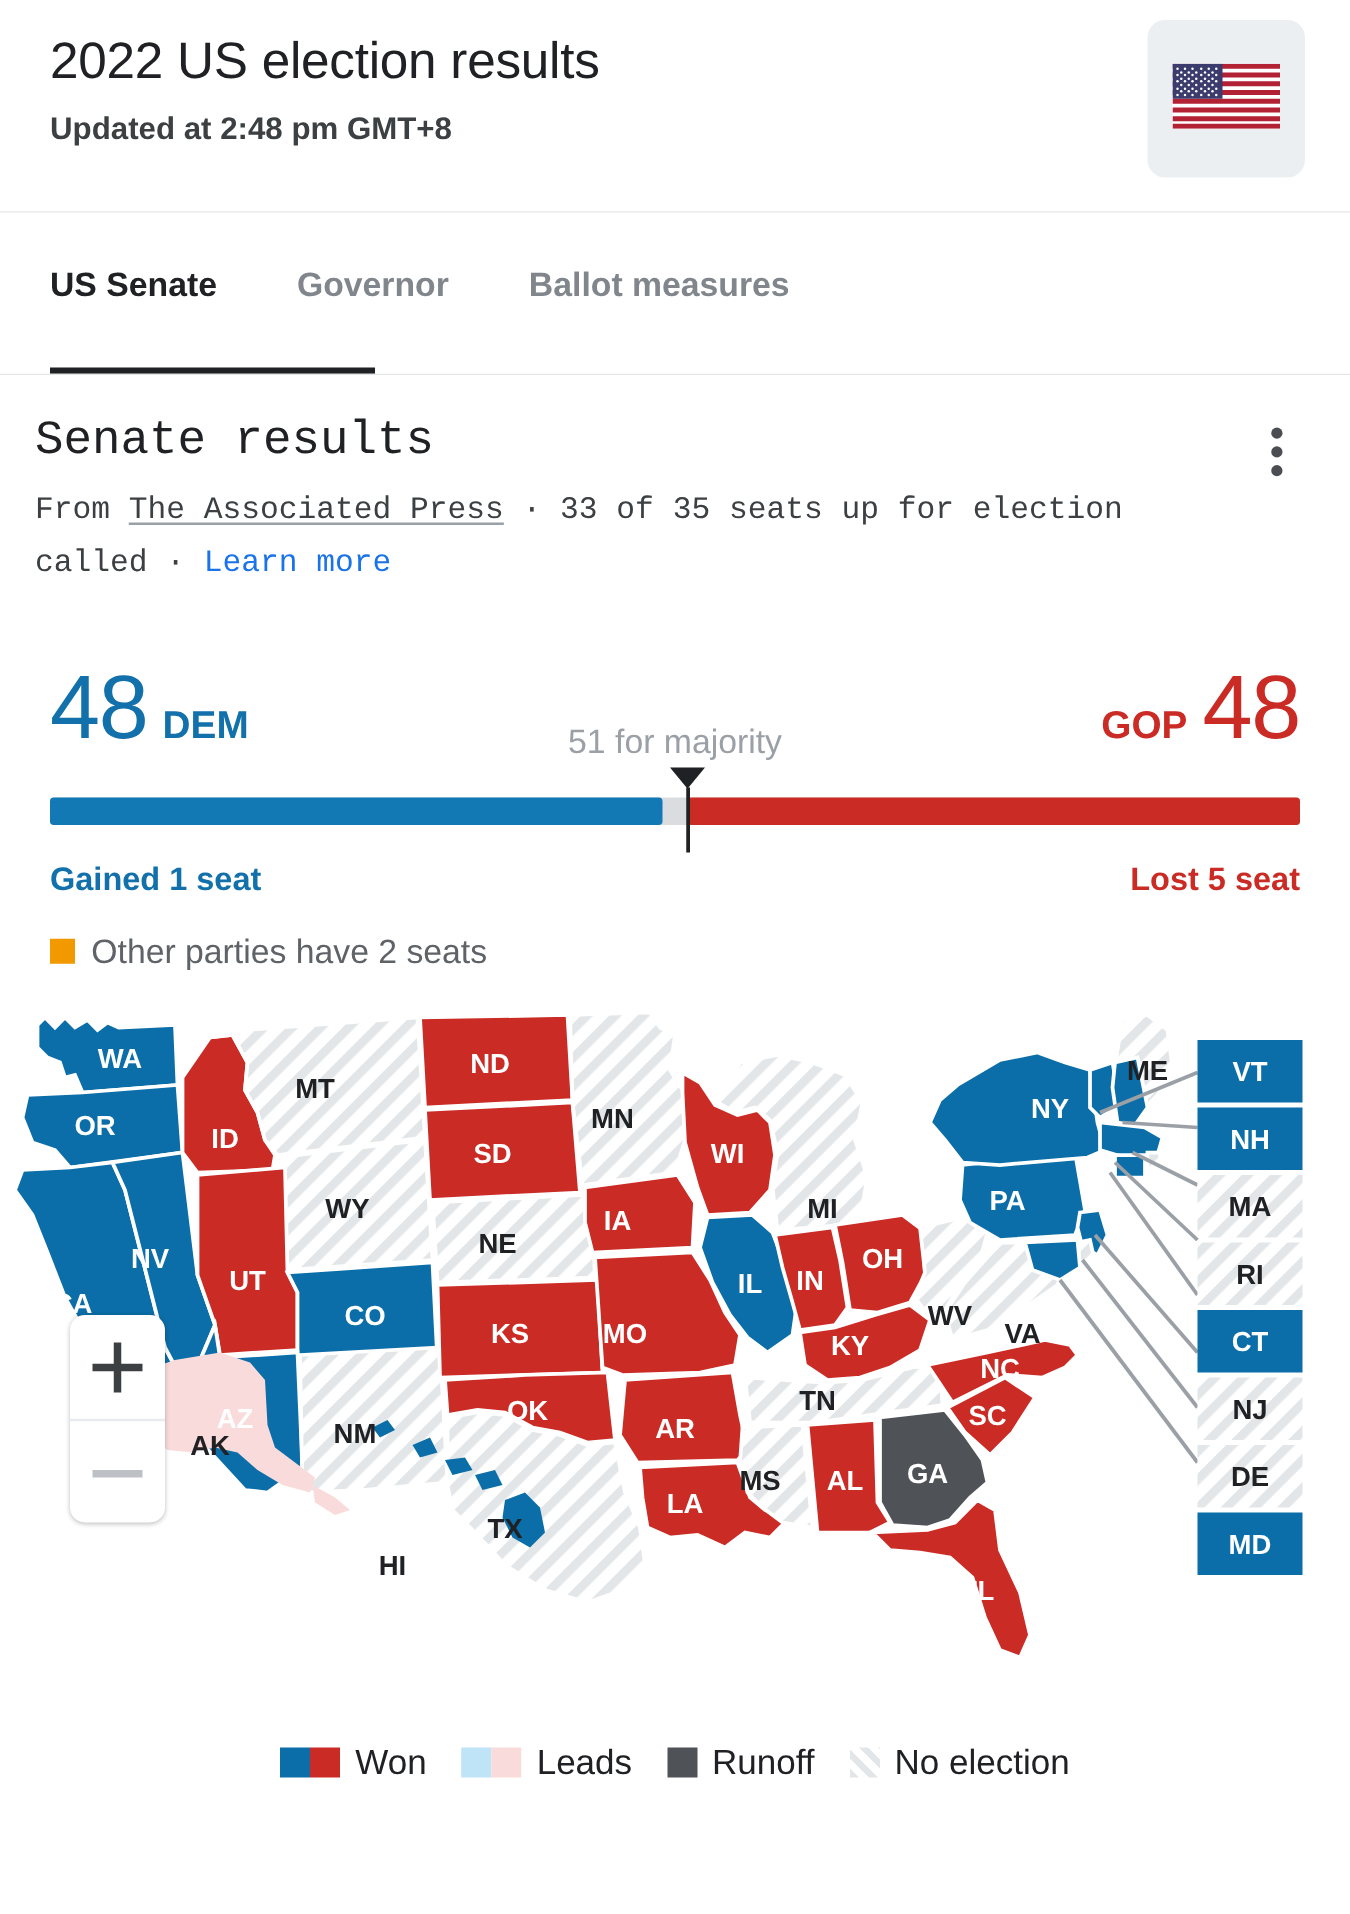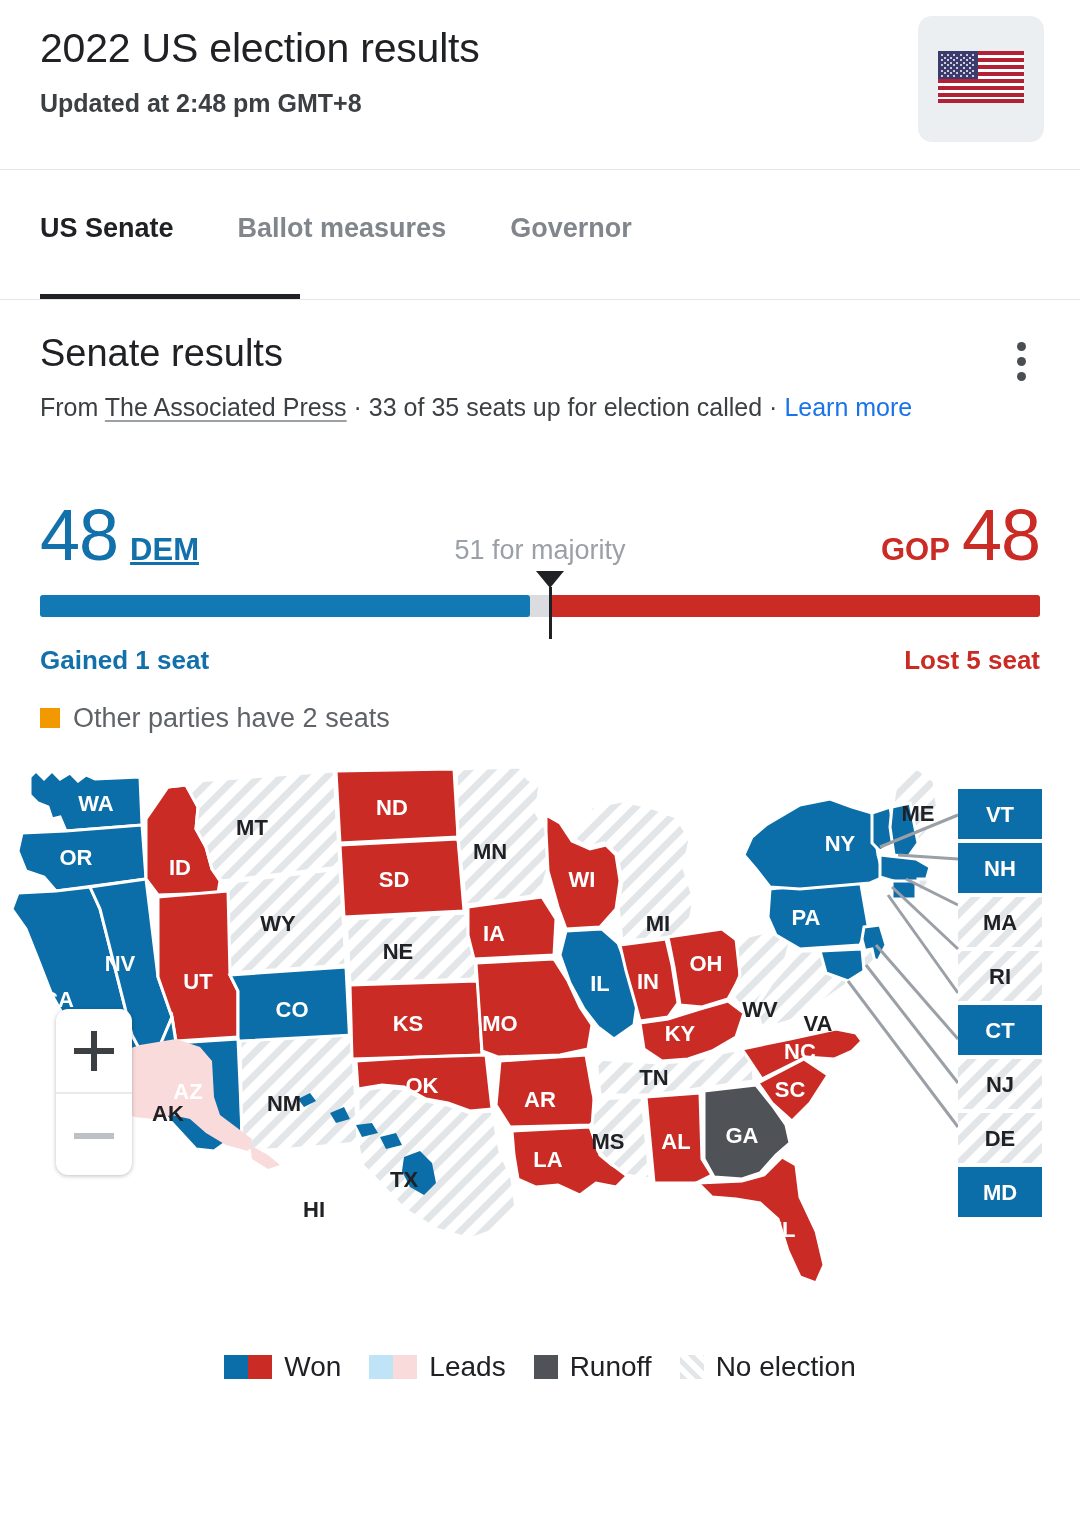--- a/index.html
+++ b/index.html
@@ -83,22 +83,23 @@
   .tab.active { color: #202124; }
   .tab-underline {
     position: absolute;
     left: 40px; bottom: 0;
     width: 260px; height: 5px;
     background: #202124;
   }
 
   
   .results {
-    padding: 30px 40px 0 40px;
-    position: relative;
+    padding: 30px 40px 0 28px;
+    position: relative;
+    font-family: Liberation Mono, monospace;
   }
   .results-title {
     font-size: 38px;
     font-weight: 400;
     line-height: 46px;
     color: #202124;
   }
   .results-source {
     font-size: 25px;
     line-height: 43px;
@@ -131,35 +132,35 @@
   .kebab i:nth-child(1) { top: 12px; }
   .kebab i:nth-child(2) { top: 27px; }
   .kebab i:nth-child(3) { top: 42px; }
 
   
   .tally {
     position: relative;
     margin: 44px 40px 0 40px;
     height: 98px;
   }
-  .tally-side { position: absolute; bottom: 0; display: flex; align-items: baseline; }
+  .tally-side { position: absolute; bottom: 12px; display: flex; align-items: baseline; }
   .tally-left  { left: 0; }
   .tally-right { right: 0; }
   .tally-num {
     font-size: 72px;
     font-weight: 400;
     line-height: 72px;
     letter-spacing: -1px;
   }
   .tally-lbl {
     font-size: 31px;
     font-weight: 700;
     line-height: 31px;
   }
-  .tally-left .tally-lbl { margin-left: 12px; text-decoration: underline; }
+  .tally-left .tally-lbl { margin-left: 12px; }
   .tally-right .tally-lbl { margin-right: 12px; }
   .dem-color { color: #1270ab; }
   .gop-color { color: #cb2b25; }
 
   .majority-label {
     position: absolute;
     bottom: 6px;
     left: 50%;
     transform: translateX(-50%);
     font-size: 27px;
@@ -360,22 +361,22 @@
           <span class="star" style="left: 18.4px; top: 21.2px;"></span>
           <span class="star" style="left: 24.6px; top: 21.2px;"></span>
           <span class="star" style="left: 30.8px; top: 21.2px;"></span>
         </div>
     </div>
   </div>
 </div>
 
 <div class="tabs">
   <div class="tab active">US Senate</div>
+  <div class="tab">Governor</div>
   <div class="tab">Ballot measures</div>
-  <div class="tab">Governor</div>
   <div class="tab-underline"></div>
 </div>
 
 <div class="results">
   <div class="results-title">Senate results</div>
   <div class="results-source"><span>From </span><span class="src-link">The Associated Press</span><span> · 33 of 35 seats up for election called · </span><span class="learn">Learn more</span></div>
 
   <div class="kebab">
     <i></i>
       <i></i>

